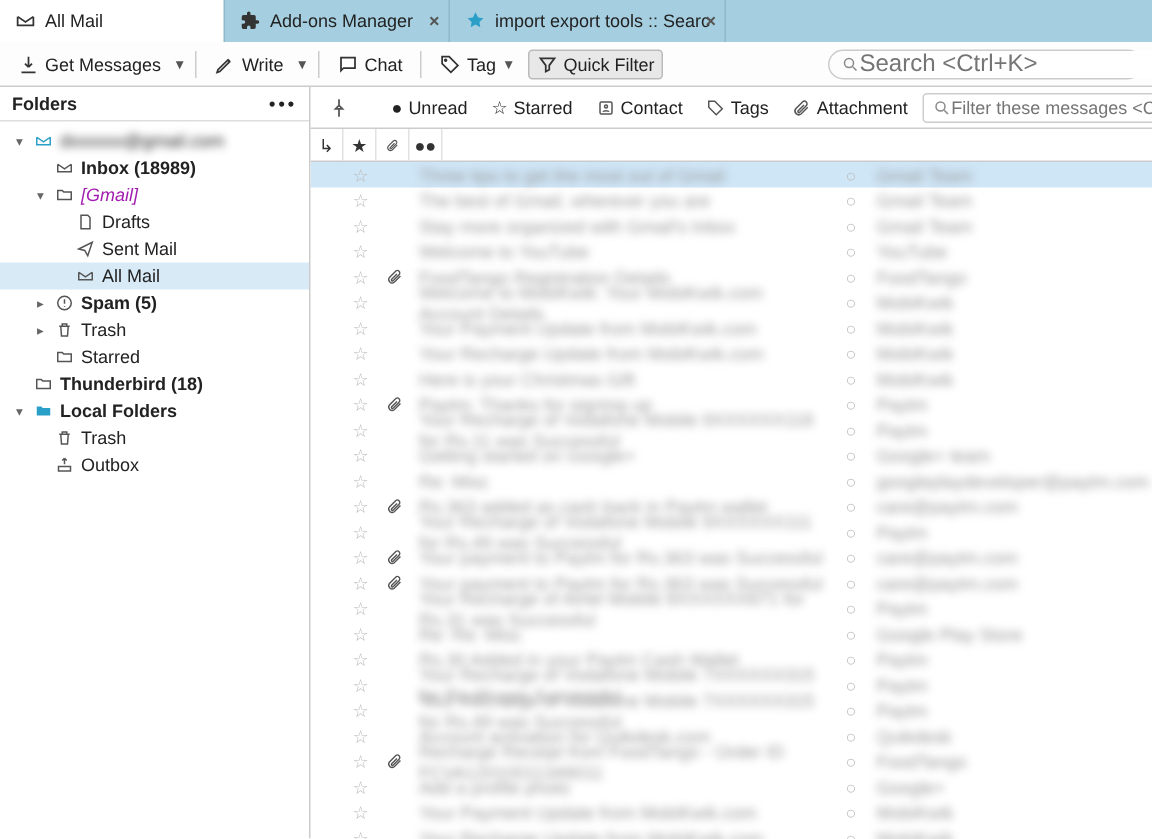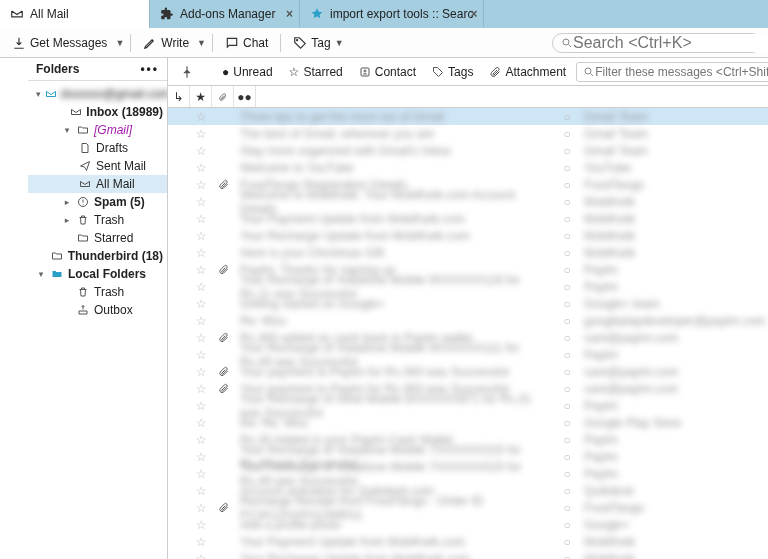--- a/index.html
+++ b/index.html
@@ -10,28 +10,28 @@
   .tab .close { position:absolute; right:6px; font-weight:bold; color:#555;}
   .tab .ico { width:14px; height:14px; display:inline-flex; align-items:center; justify-content:center;}
   .toolbar { display:flex; align-items:center; height:30px; border-bottom:1px solid #ccc; padding:0 6px; gap:2px; background:#fdfdfd;}
   .tbtn { display:flex; align-items:center; gap:4px; padding:3px 6px; border-radius:3px; cursor:pointer;}
   .tbtn.pressed { background:#e8e8e8; border:1px solid #bbb; padding:2px 5px;}
   .vsep { width:1px; height:18px; background:#ccc; margin:0 4px;}
   .caret { font-size:9px; color:#555;}
   .searchbox { flex:1; max-width:210px; margin-left:auto; display:flex; align-items:center; border:1px solid #ccc; border-radius:10px; height:20px; padding:0 8px; color:#888;}
   .searchbox input { border:none; outline:none; flex:1; font-size:16px; color:#333;}
   .main { display:flex; height:calc(100% - 58px); }
-  .sidebar { width:140px; border-right:1px solid #ccc; display:flex; flex-direction:column;margin-left:28px;}
+  .sidebar { width:207px; border-right:1px solid #ccc; display:flex; flex-direction:column;}
   .side-hdr { display:flex; align-items:center; justify-content:space-between; padding:4px 8px; border-bottom:1px solid #ddd; font-weight:600;}
   .side-hdr .dots{letter-spacing:2px; font-weight:bold;}
   .tree { flex:1; overflow:auto; padding:4px 0;}
   .tnode { display:flex; align-items:center; gap:4px; padding:2px 4px 2px 8px; cursor:pointer; white-space:nowrap;}
   .tnode.sel{background:#d8eaf5;}
   .tnode .tw{width:10px; text-align:center; color:#666; font-size:9px;}
-  .tnode.d1{padding-left:34px;}
+  .tnode.d1{padding-left:22px;}
   .tnode.d2{padding-left:36px;}
   .tnode .ico{width:14px;height:14px;display:inline-flex;align-items:center;justify-content:center;}
   .bold{font-weight:700;}
   .content { flex:1; display:flex; flex-direction:column; overflow:hidden;}
   .filterbar { display:flex; align-items:center; height:28px; border-bottom:1px solid #ccc; padding:0 6px; gap:4px;}
   .filterbar .fbtn{display:flex;align-items:center;gap:4px;padding:2px 6px;border-radius:3px;cursor:pointer;}
   .filter-search{margin-left:auto;flex:0 0 200px;display:flex;align-items:center;border:1px solid #ccc;border-radius:3px;height:20px;padding:0 6px;color:#888;}
   .filter-search input{border:none;outline:none;flex:1;}
   .colhdr{display:flex;align-items:center;height:22px;border-bottom:1px solid #ccc;color:#333;}
   .colhdr .c{border-right:1px solid #e2e2e2;height:100%;display:flex;align-items:center;padding:0 6px;}
@@ -116,20 +116,28 @@
   <div class="tbtn">
     <span>
         <svg width="14" height="14" viewBox="0 0 24 24" fill="none" stroke="#333" stroke-width="2">
           <path d="M3 3h8l10 10-8 8L3 11V3z"></path>
           <circle cx="7" cy="7" r="1"></circle>
         </svg>
       </span>
     <span>Tag</span>
     <span class="caret">▼</span>
   </div>
+  <div class="tbtn pressed">
+    <span>
+        <svg width="14" height="14" viewBox="0 0 24 24" fill="none" stroke="#333" stroke-width="2">
+          <path d="M4 5h16l-6 8v5l-4 2v-7L4 5z"></path>
+        </svg>
+      </span>
+    <span>Quick Filter</span>
+  </div>
   <div class="searchbox">
     <span>
         <svg width="12" height="12" viewBox="0 0 24 24" fill="none" stroke="#888" stroke-width="2">
           <circle cx="10" cy="10" r="6"></circle>
           <path d="M20 20l-5-5"></path>
         </svg>
       </span>
     <input placeholder="Search &lt;Ctrl+K&gt;" style="">
   </div>
 </div>

